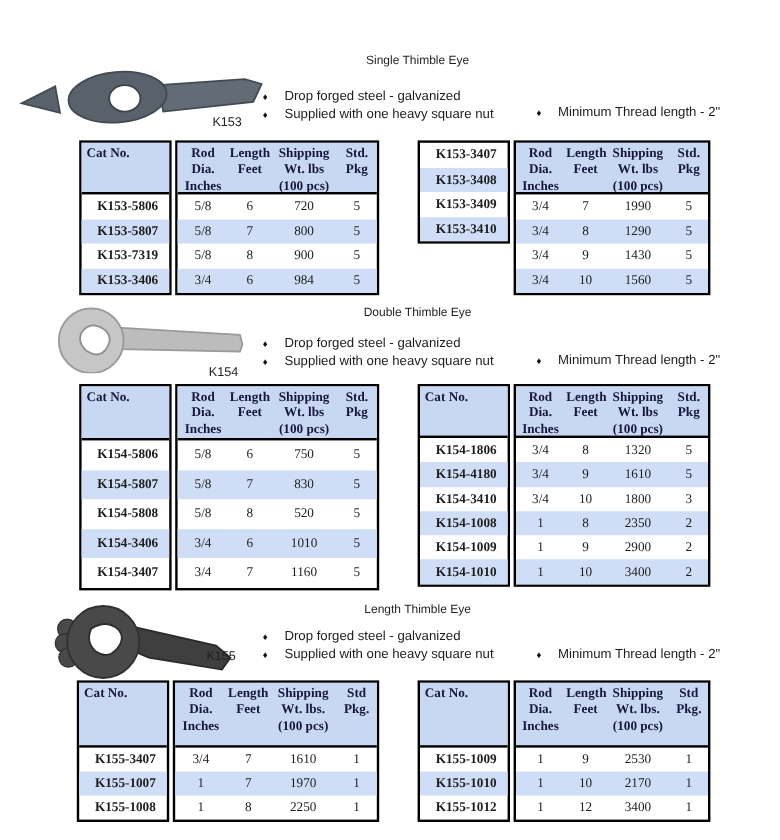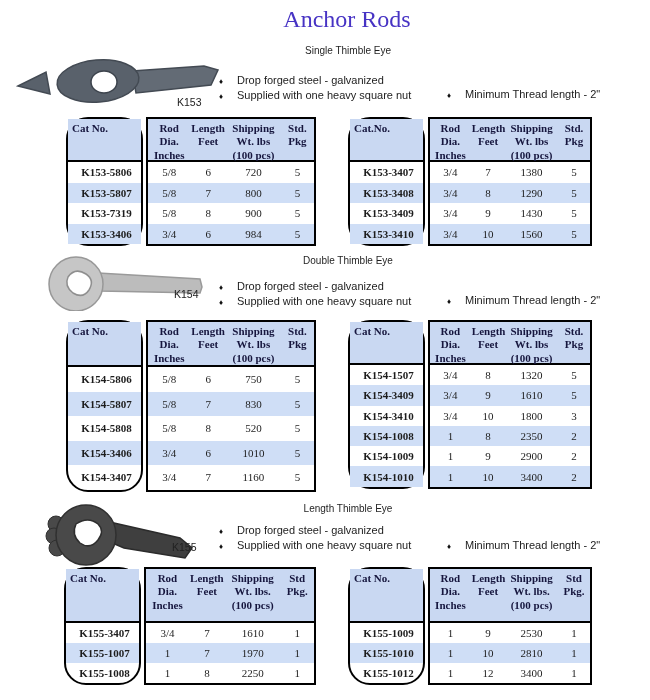--- a/index.html
+++ b/index.html
@@ -23,21 +23,21 @@
 
   .bullets{position:absolute;}
   .bullet{display:flex;align-items:baseline;font-size:11px;color:#1c1c1c;white-space:nowrap;}
   .bullets .bullet + .bullet{margin-top:3px;}
   .bullet .dia{font-size:8px;width:18px;flex:0 0 18px;color:#111;}
   .side{position:absolute;}
 
   
   .ktable{position:absolute;display:flex;gap:3px;align-items:flex-start;}
   .tbox{border:2px solid var(--table-border,#000);background:#fff;box-sizing:border-box;}
-  .catbox{width:77px;flex:0 0 77px;border-radius:22px;}
+  .catbox{width:77px;flex:0 0 77px;}
   .databox{flex:1;}
   .th{
     font-family:"Liberation Serif",serif;font-weight:bold;font-size:11px;
     color:var(--table-header-text,#16163e);line-height:1.22;
   }
   .cath{
     height:var(--hh);box-sizing:border-box;border-bottom:2px solid var(--table-border,#000);
     background:var(--table-header-bg,#c9d8f2);padding:3px 2px 0 4px;
   }
   .catd{
@@ -60,21 +60,20 @@
   .t-s1{--hh:43px;--rh:20.5px;}
   .t-s2l{--hh:45px;--rh:24.5px;}
   .t-s2r{--hh:43px;--rh:20.3px;}
   .t-s3{--hh:54px;--rh:20px;}
 </style>
 </head>
 <body>
 
 <div class="page">
 
-  <h1 class="title">Anchor Rods</h1>
 
   <div class="subtitle" style="top:45px">Single Thimble Eye</div>
 
   <svg class="photo" style="left:12px;top:52px" width="210" height="54" viewBox="0 0 210 54" role="img">
     <polygon points="6,34 34,20 38,42" fill="#59616b" stroke="#434a53" stroke-width="1.5"></polygon>
     <polygon points="120,19 192,14 206,18 199,33 124,41" fill="#636b75" stroke="#434a53" stroke-width="1.5"></polygon>
     <ellipse cx="86" cy="29" rx="41" ry="21" transform="rotate(-5 86 29)" fill="#59616b" stroke="#434a53" stroke-width="1.5"></ellipse>
     <ellipse cx="92" cy="30" rx="13" ry="11" fill="#ffffff" stroke="#3c434c" stroke-width="1.5"></ellipse>
   </svg>
   <div class="klabel" style="left:177px;top:96px">K153</div>
@@ -130,37 +129,36 @@
         <div class="drow alt">
           <div class="td">3/4</div>
           <div class="td">6</div>
           <div class="td">984</div>
           <div class="td">5</div>
         </div>
       </div>
     </div>
   <div class="ktable t-s1" style="left:348px;top:117px;width:244px">
       <div class="tbox catbox">
-        <div class="th cath">Cat.No.</div>
         <div class="td catd">K153-3407</div>
         <div class="td catd alt">K153-3408</div>
         <div class="td catd">K153-3409</div>
         <div class="td catd alt">K153-3410</div>
       </div>
       <div class="tbox databox">
         <div class="drow dhead">
           <div class="th">Rod Dia. Inches</div>
           <div class="th">Length Feet</div>
           <div class="th">Shipping Wt. lbs (100 pcs)</div>
           <div class="th">Std. Pkg</div>
         </div>
         <div class="drow">
           <div class="td">3/4</div>
           <div class="td">7</div>
-          <div class="td">1380</div>
+          <div class="td">1990</div>
           <div class="td">5</div>
         </div>
         <div class="drow alt">
           <div class="td">3/4</div>
           <div class="td">8</div>
           <div class="td">1290</div>
           <div class="td">5</div>
         </div>
         <div class="drow">
           <div class="td">3/4</div>
@@ -177,21 +175,21 @@
       </div>
     </div>
 
   <div class="subtitle" style="top:255px">Double Thimble Eye</div>
 
   <svg class="photo" style="left:42px;top:253px" width="168" height="58" viewBox="0 0 168 58" role="img">
     <polygon points="56,20 158,26 160,34 158,40 58,38" fill="#bcbcbc" stroke="#9a9a9a" stroke-width="1.5"></polygon>
     <circle cx="34" cy="31" r="27" fill="#c6c6c6" stroke="#989898" stroke-width="1.5"></circle>
     <path d="M26 24 Q33 14 44 21 Q53 27 47 37 Q41 46 31 40 Q22 33 26 24 Z" fill="#ffffff" stroke="#8f8f8f" stroke-width="1.5"></path>
   </svg>
-  <div class="klabel" style="left:174px;top:288px">K154</div>
+  <div class="klabel" style="left:174px;top:304px">K154</div>
 
   <div class="bullets" style="left:219px;top:280px">
     <div class="bullet">
       <span class="dia">♦</span>
       <span>Drop forged steel - galvanized</span>
     </div>
     <div class="bullet">
       <span class="dia">♦</span>
       <span>Supplied with one heavy square nut</span>
     </div>
@@ -245,22 +243,22 @@
           <div class="td">3/4</div>
           <div class="td">7</div>
           <div class="td">1160</div>
           <div class="td">5</div>
         </div>
       </div>
     </div>
   <div class="ktable t-s2r" style="left:348px;top:320px;width:244px">
       <div class="tbox catbox">
         <div class="th cath">Cat No.</div>
-        <div class="td catd">K154-1507</div>
-        <div class="td catd alt">K154-3409</div>
+        <div class="td catd">K154-1806</div>
+        <div class="td catd alt">K154-4180</div>
         <div class="td catd">K154-3410</div>
         <div class="td catd alt">K154-1008</div>
         <div class="td catd">K154-1009</div>
         <div class="td catd alt">K154-1010</div>
       </div>
       <div class="tbox databox">
         <div class="drow dhead">
           <div class="th">Rod Dia. Inches</div>
           <div class="th">Length Feet</div>
           <div class="th">Shipping Wt. lbs (100 pcs)</div>
@@ -382,21 +380,21 @@
         </div>
         <div class="drow">
           <div class="td">1</div>
           <div class="td">9</div>
           <div class="td">2530</div>
           <div class="td">1</div>
         </div>
         <div class="drow alt">
           <div class="td">1</div>
           <div class="td">10</div>
-          <div class="td">2810</div>
+          <div class="td">2170</div>
           <div class="td">1</div>
         </div>
         <div class="drow">
           <div class="td">1</div>
           <div class="td">12</div>
           <div class="td">3400</div>
           <div class="td">1</div>
         </div>
       </div>
     </div>

